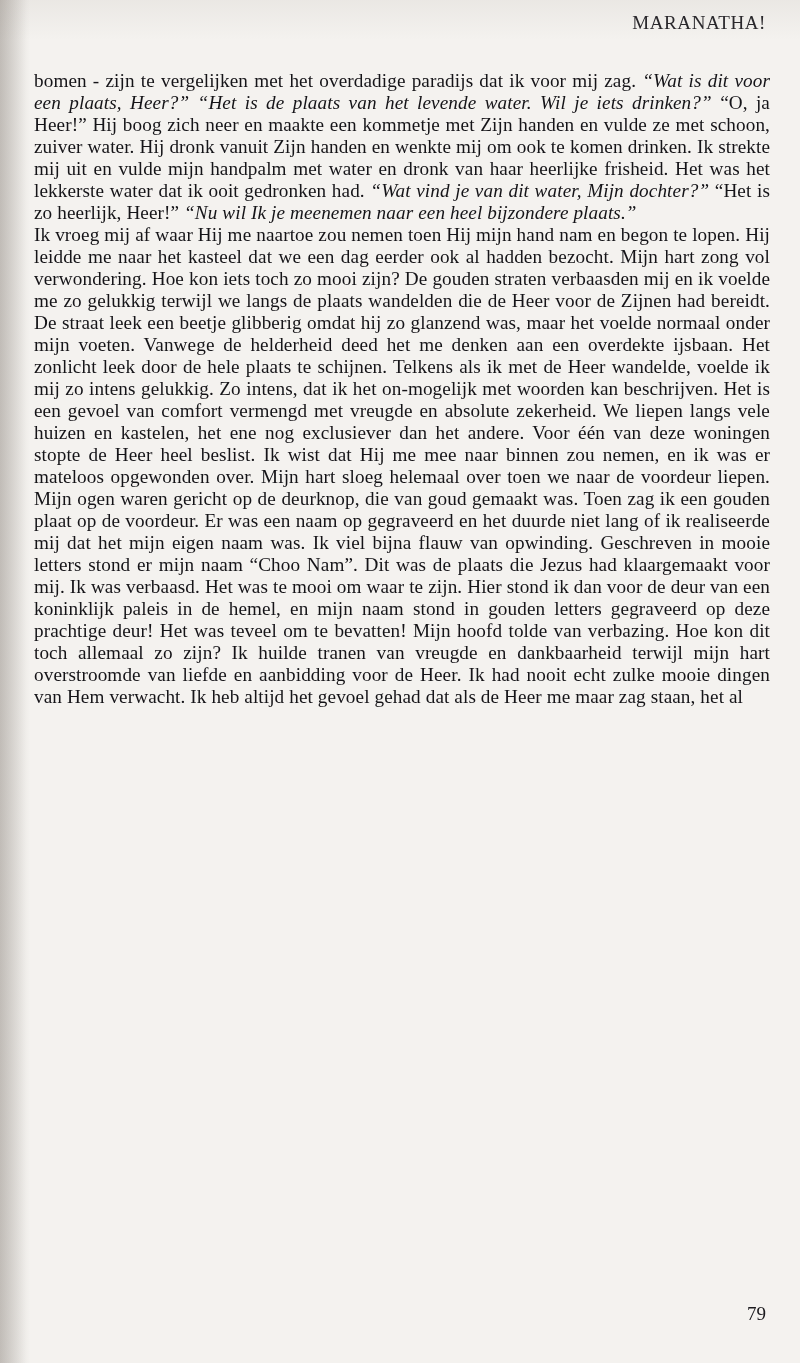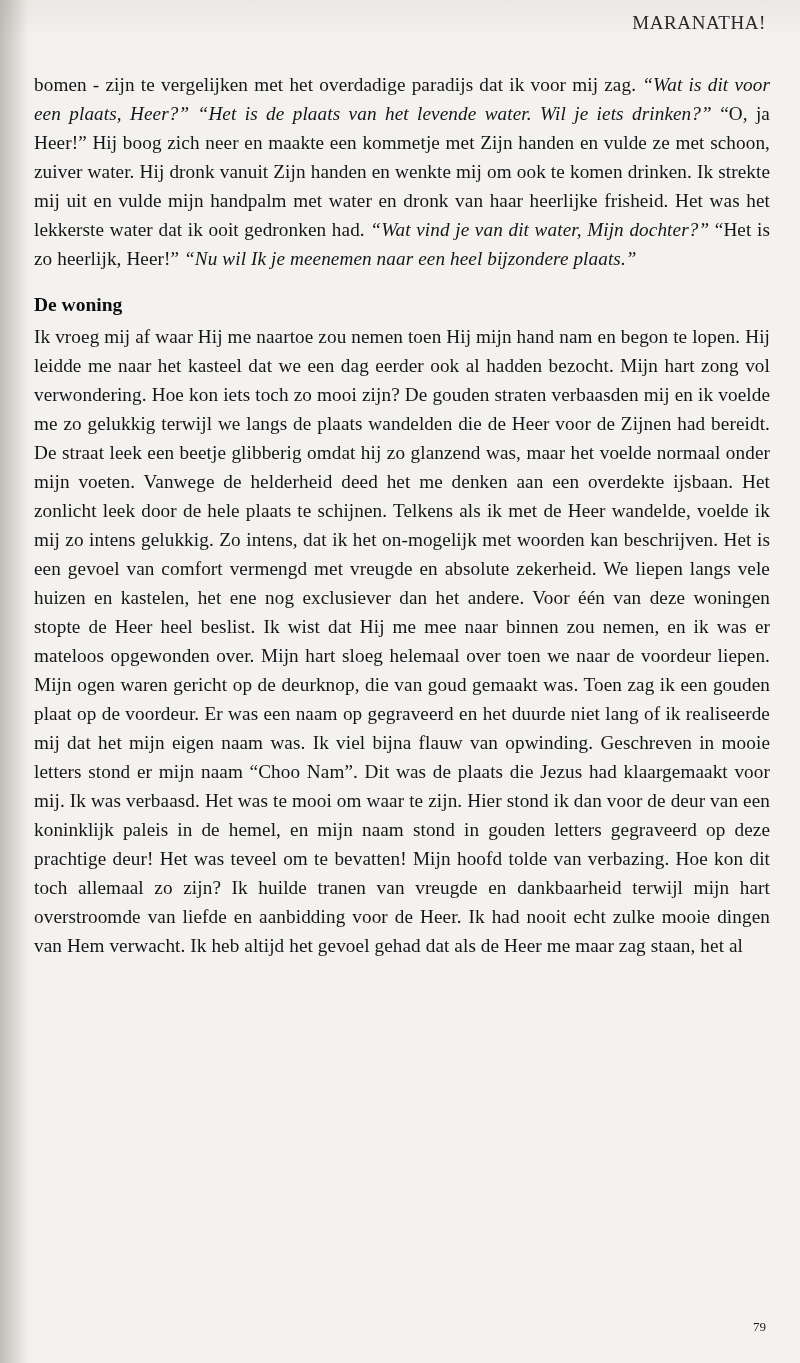--- a/index.html
+++ b/index.html
@@ -34,41 +34,41 @@
   }
   .content {
     position: absolute;
     left: 34px;
     right: 30px;
     top: 70px;
   }
   p.body-text {
     margin: 0 0 0 0;
     font-size: 19.2px;
-    line-height: 29px;
+    line-height: 22px;
     text-align: justify;
     text-justify: inter-word;
     color: #151418;
     letter-spacing: 0.1px;
   }
   .section-heading {
     font-size: 19.5px;
     font-weight: bold;
     line-height: 29px;
     margin: 17px 0 3px 0;
     color: #0e0d11;
   }
   .ital {
     font-style: italic;
   }
   .folio {
     position: absolute;
     right: 34px;
-    bottom: 28px;
-    font-size: 13px;
+    bottom: 38px;
+    font-size: 19px;
     color: #1b1a1e;
     font-family: "Liberation Serif", serif;
   }
   
   .gutter {
     position: absolute;
     left: 0;
     top: 0;
     bottom: 0;
     width: 30px;
@@ -82,19 +82,18 @@
 <div class="page">
   <div class="gutter"></div>
 
   <div class="header">MARANATHA!</div>
 
   <div class="content">
     <p class="body-text">
       <span>bomen - zijn te vergelijken met het overdadige paradijs dat ik voor mij zag. </span><span class="ital">“Wat is dit voor een plaats, Heer?” </span><span class="ital">“Het is de plaats van het levende water. Wil je iets drinken?” </span><span>“O, ja Heer!” Hij boog zich neer en maakte een kommetje met Zijn handen en vulde ze met schoon, zuiver water. Hij dronk vanuit Zijn handen en wenkte mij om ook te komen drinken. Ik strekte mij uit en vulde mijn handpalm met water en dronk van haar heerlijke frisheid. Het was het lekkerste water dat ik ooit gedronken had. </span><span class="ital">“Wat vind je van dit water, Mijn dochter?” </span><span>“Het is zo heerlijk, Heer!” </span><span class="ital">“Nu wil Ik je meenemen naar een heel bijzondere plaats.”</span>
     </p>
 
-    <h2 class="section-heading">De woning</h2>
 
     <p class="body-text">Ik vroeg mij af waar Hij me naartoe zou nemen toen Hij mijn hand nam en begon te lopen. Hij leidde me naar het kasteel dat we een dag eerder ook al hadden bezocht. Mijn hart zong vol verwondering. Hoe kon iets toch zo mooi zijn? De gouden straten verbaasden mij en ik voelde me zo gelukkig terwijl we langs de plaats wandelden die de Heer voor de Zijnen had bereidt. De straat leek een beetje glibberig omdat hij zo glanzend was, maar het voelde normaal onder mijn voeten. Vanwege de helderheid deed het me denken aan een overdekte ijsbaan. Het zonlicht leek door de hele plaats te schijnen. Telkens als ik met de Heer wandelde, voelde ik mij zo intens gelukkig. Zo intens, dat ik het on-mogelijk met woorden kan beschrijven. Het is een gevoel van comfort vermengd met vreugde en absolute zekerheid. We liepen langs vele huizen en kastelen, het ene nog exclusiever dan het andere. Voor één van deze woningen stopte de Heer heel beslist. Ik wist dat Hij me mee naar binnen zou nemen, en ik was er mateloos opgewonden over. Mijn hart sloeg helemaal over toen we naar de voordeur liepen. Mijn ogen waren gericht op de deurknop, die van goud gemaakt was. Toen zag ik een gouden plaat op de voordeur. Er was een naam op gegraveerd en het duurde niet lang of ik realiseerde mij dat het mijn eigen naam was. Ik viel bijna flauw van opwinding. Geschreven in mooie letters stond er mijn naam “Choo Nam”. Dit was de plaats die Jezus had klaargemaakt voor mij. Ik was verbaasd. Het was te mooi om waar te zijn. Hier stond ik dan voor de deur van een koninklijk paleis in de hemel, en mijn naam stond in gouden letters gegraveerd op deze prachtige deur! Het was teveel om te bevatten! Mijn hoofd tolde van verbazing. Hoe kon dit toch allemaal zo zijn? Ik huilde tranen van vreugde en dankbaarheid terwijl mijn hart overstroomde van liefde en aanbidding voor de Heer. Ik had nooit echt zulke mooie dingen van Hem verwacht. Ik heb altijd het gevoel gehad dat als de Heer me maar zag staan, het al</p>
   </div>
 
   <div class="folio">79</div>
 </div>
 
 </body></html>

